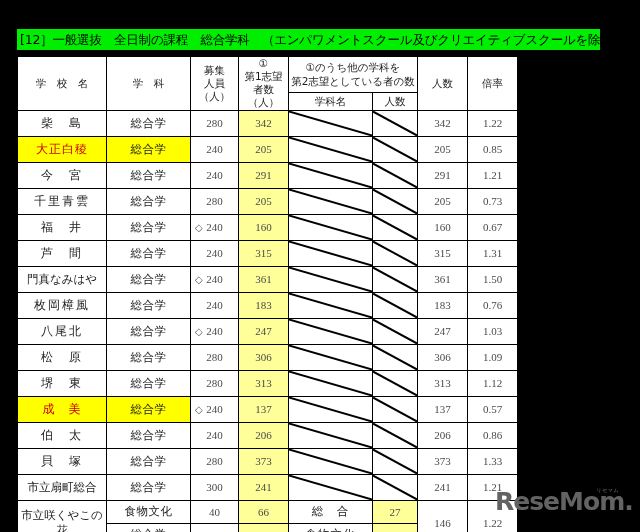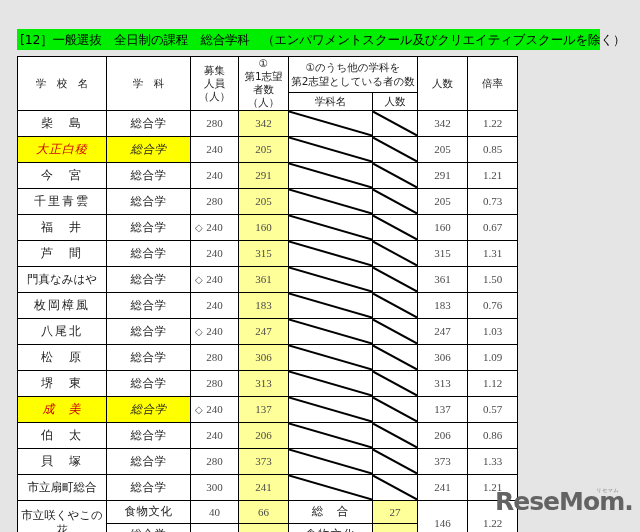--- a/index.html
+++ b/index.html
@@ -12,21 +12,21 @@
     height: 532px;
     font-family: "DejaVu Sans", "Liberation Sans", sans-serif;
     position: relative;
     overflow: hidden;
   }
   #page {
     position: absolute;
     left: 0; top: 0;
     width: 640px;
     height: 532px;
-    background: #e5e5e5;
+    background: #000000;
   }
   .banner {
     position: absolute;
     left: 17px;
     top: 29px;
     width: 583px;
     height: 21px;
     background: #00ee00;
     color: #000000;
     font-size: 12.5px;
@@ -103,21 +103,21 @@
   .quota-cell .dia {
     position: absolute;
     left: 4px;
     top: 50%;
     transform: translateY(-50%);
     font-size: 10px;
     color: #555;
   }
   .yellowfill { background: #ffff99 !important; }
   .hl-row .school,
-  .hl-row .course { background: #ffff00; font-style: italic; }
+  .hl-row .course { background: #ffff00; }
   .hl-name {
     color: #cc0000;
     font-weight: bold;
     letter-spacing: 1px;
   }
   .diag {
     position: relative;
   }
   .diag svg {
     position: absolute;

